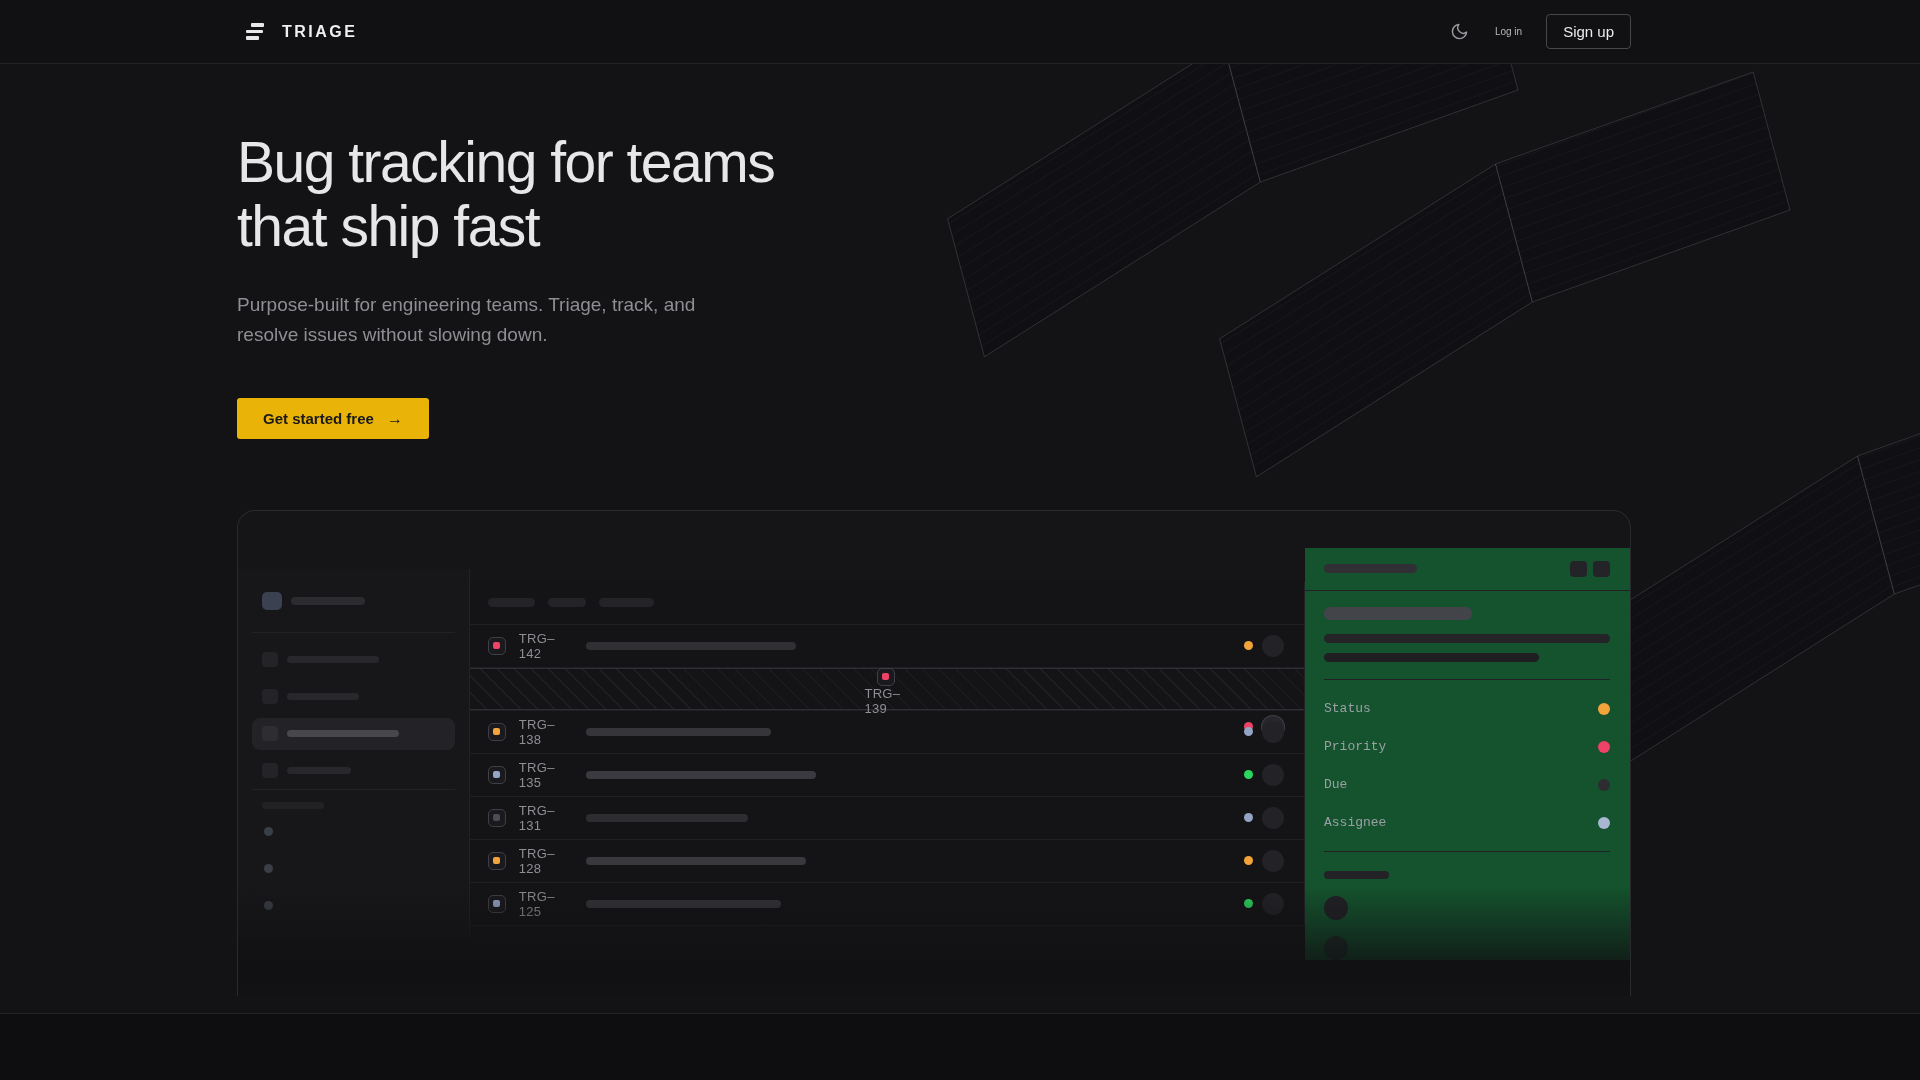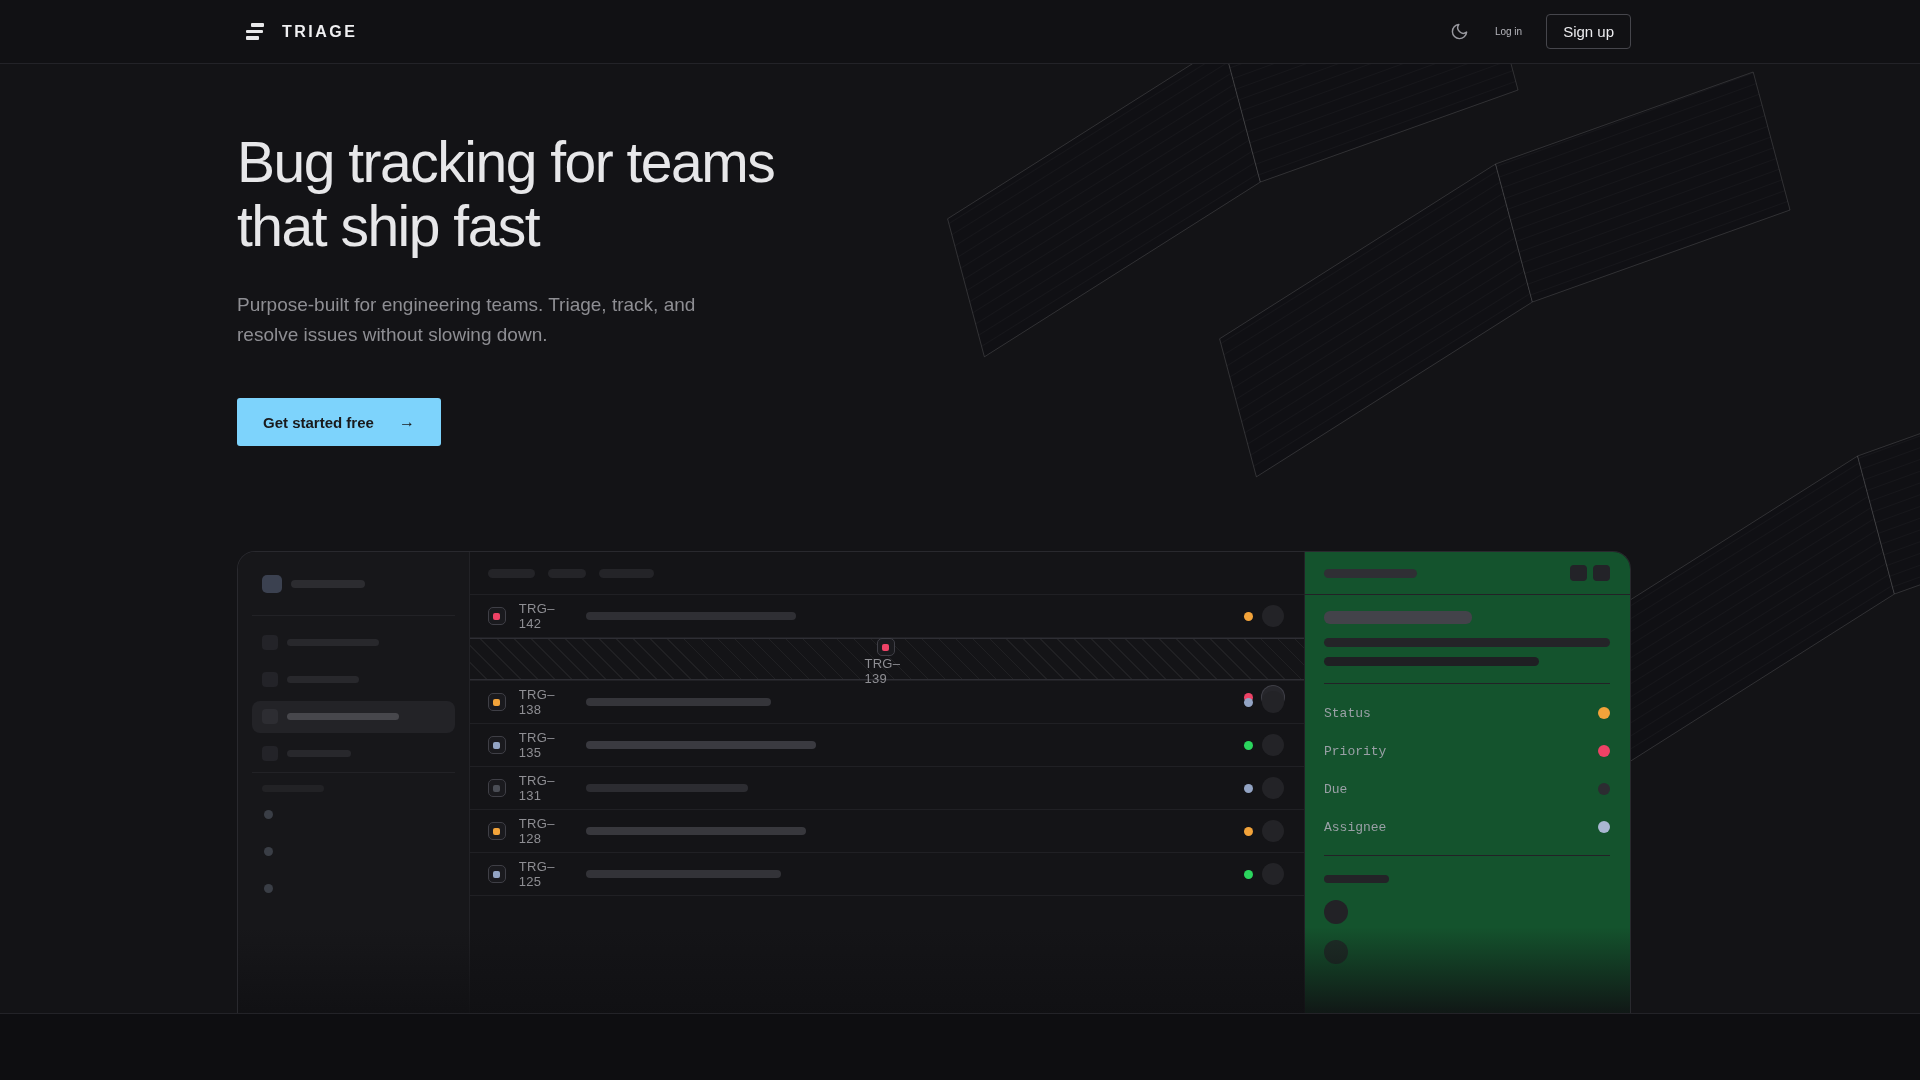--- a/index.html
+++ b/index.html
@@ -44,34 +44,34 @@
   .hero-title {
     position:absolute; left:237px; top:66px;
     font-size:57px; line-height:64px; font-weight:500;
     letter-spacing:-1.5px; color:#e7e7e9; z-index:2;
   }
   .hero-sub {
     position:absolute; left:237px; top:226px; width:480px;
     font-size:19px; line-height:30px; color:#8e8e93; z-index:2;
   }
   .cta {
-    position:absolute; left:237px; top:334px; height:48px;
-    display:inline-flex; align-items:center; gap:25px;
-    background:#7dd3fc; color:#19191b; border:none; border-radius:3px;
+    position:absolute; left:237px; top:334px; height:41px;
+    display:inline-flex; align-items:center; gap:13px;
+    background:#eab308; color:#19191b; border:none; border-radius:3px;
     padding:0 26px; font-size:15px; font-weight:bold; cursor:pointer;
     font-family:inherit; z-index:2;
   }
   .cta .arrow { font-size:16px; font-weight:normal; }
 
   
   .mockup {
-    position:absolute; left:237px; top:487px; width:1394px; height:486px;
+    position:absolute; left:237px; top:446px; width:1394px; height:486px;
     background:#151518; border:1px solid #29292e; border-bottom:none;
     border-radius:18px 18px 0 0;
-    display:flex; overflow:hidden; z-index:3;
+    display:flex; overflow:hidden; z-index:3;align-items:center;
   }
   .mock-fade {
     position:absolute; left:0; right:0; bottom:0; height:110px; z-index:4;
     background:linear-gradient(180deg, rgba(19,19,22,0) 0%, rgba(16,16,19,0.85) 75%, #121215 100%);
     pointer-events:none;
   }
 
   
   .mock-sidebar { width:232px; border-right:1px solid #222226; background:#17171a; padding:22px 14px 0; }
   .ws-row { display:flex; align-items:center; gap:9px; padding-left:10px; height:20px; margin-bottom:21px; }

